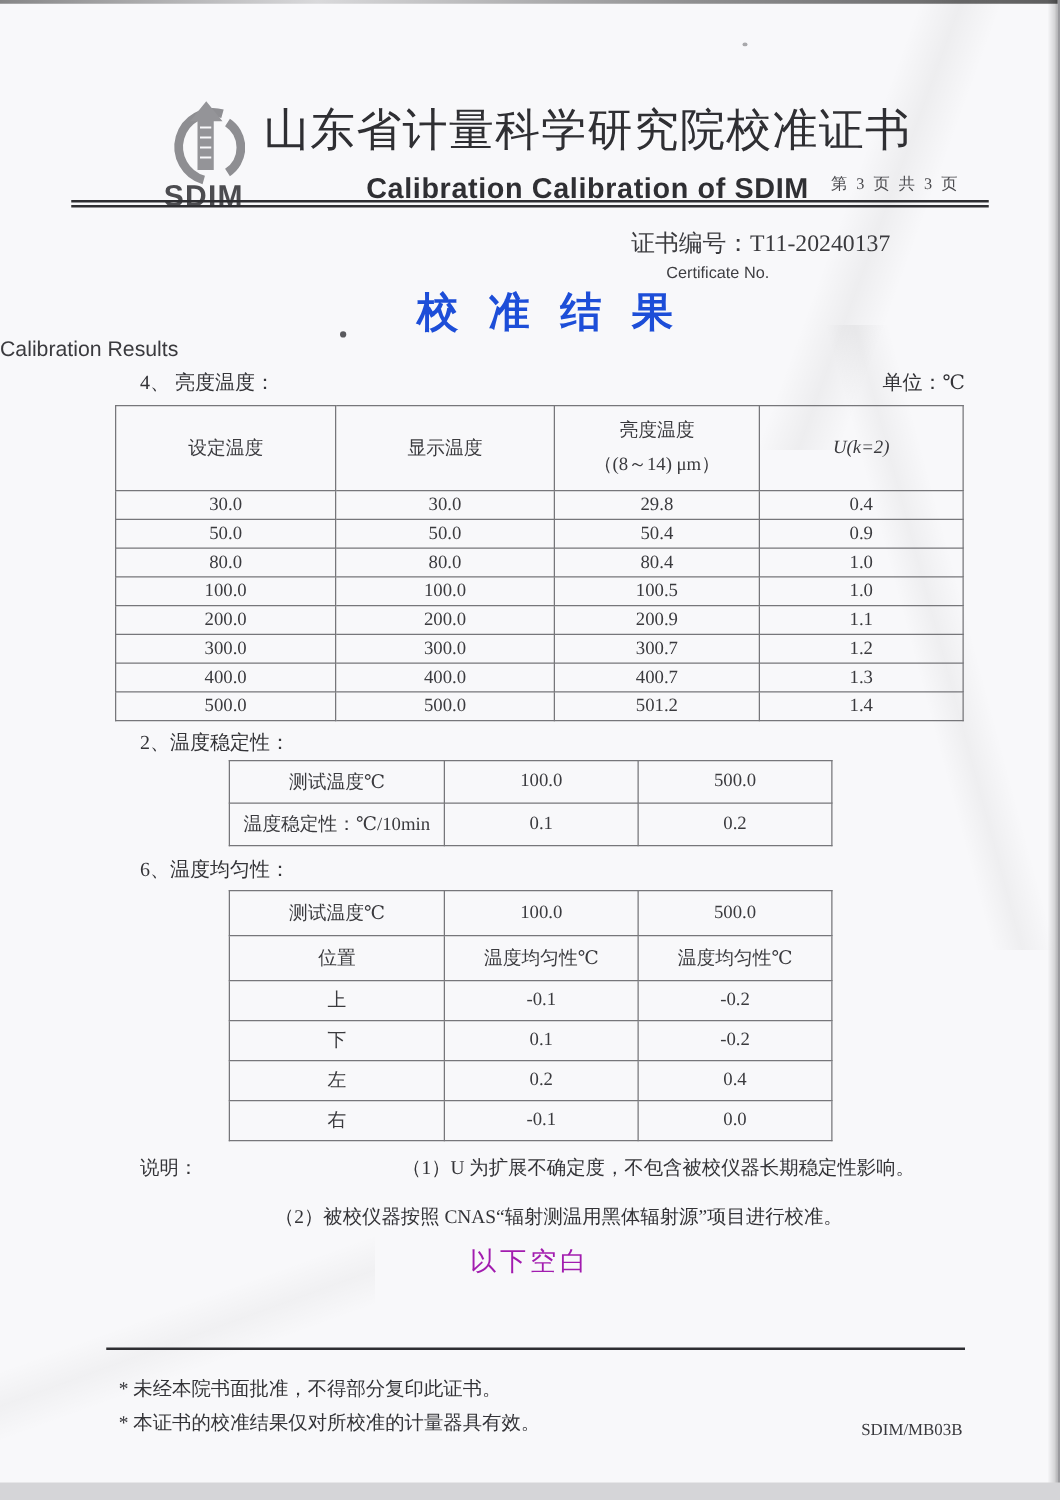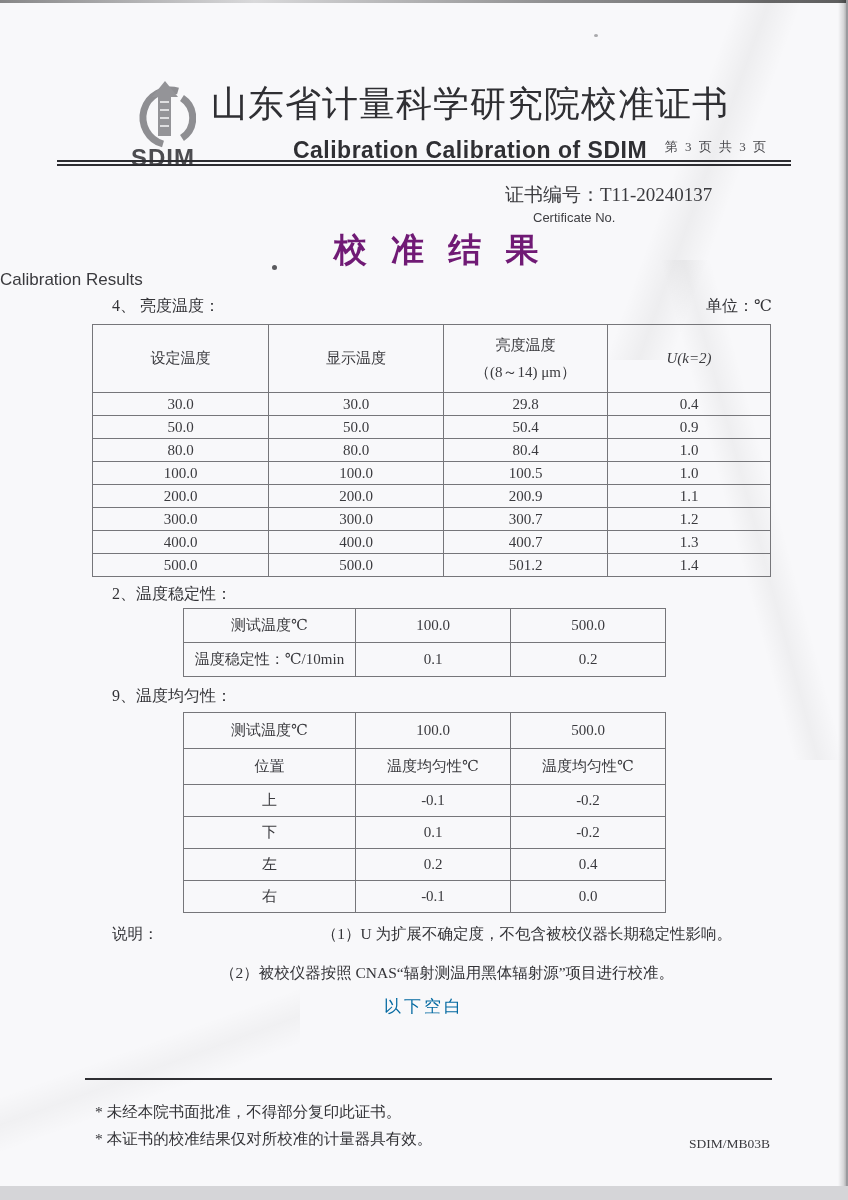--- a/index.html
+++ b/index.html
@@ -41,21 +41,21 @@
   .page-info { position: absolute; right: 80px; top: 138px; font-size: 13px; color: #4a4a4e; letter-spacing: 2px; }
 
   .double-rule { position: absolute; left: 57px; top: 160px; width: 734px; height: 6px;
     border-top: 2px solid #2e2e32; border-bottom: 2px solid #2e2e32; }
 
   .cert-no { position: absolute; left: 505px; top: 182px; font-size: 19px; color: #3a3a3e; white-space: nowrap; }
   .cert-no-en { position: absolute; left: 533px; top: 210px; font-family: "Liberation Sans", sans-serif;
     font-size: 13px; color: #3e3e42; }
 
   .results-title { position: absolute; left: 0; top: 228px; width: 100%; text-align: center;
-    font-size: 33px; font-weight: bold; letter-spacing: 8px; color: #701a75; padding-left: 32px; }
+    font-size: 33px; font-weight: bold; letter-spacing: 8px; color: #1d4ed8; padding-left: 32px; }
   .results-sub { position: absolute; left: 0; top: 270px; width: 100%; text-align: left;
     font-family: "Liberation Sans", sans-serif; font-size: 17px; color: #3a3a3e; }
 
   .sec1-row { position: absolute; left: 112px; top: 296px; width: 660px; display: flex; justify-content: space-between; }
   .sec-heading { font-size: 16px; color: #333337; }
   .unit-label { font-size: 16px; color: #333337; }
 
   table { border-collapse: collapse; table-layout: fixed; }
   td, th { border: 1px solid #76767a; text-align: center; vertical-align: middle;
     font-size: 15px; font-weight: normal; color: #3a3a3e; padding: 0 2px; }
@@ -74,21 +74,21 @@
   .t3 { position: absolute; left: 183px; top: 712px; width: 482px; }
   .t3 tr { height: 32px; }
   .t3 tr:nth-child(-n+2) { height: 36px; }
 
   .notes { position: absolute; left: 112px; top: 924px; width: 620px; font-size: 15.5px; color: #333337; }
   .notes-line1 { display: flex; justify-content: space-between; }
   .notes-label { flex: 0 0 auto; margin-right: 6px; }
   .notes-line2 { margin-top: 18px; margin-left: 50px; text-align: center; }
 
   .end-note { position: absolute; left: 0; top: 995px; width: 100%; text-align: center;
-    font-size: 17px; letter-spacing: 3px; color: #0369a1; }
+    font-size: 21px; letter-spacing: 3px; color: #a21caf; }
 
   .footer-rule { position: absolute; left: 85px; top: 1078px; width: 687px; height: 2px; background: #2e2e32; }
   .footer-notes { position: absolute; left: 95px; top: 1098px; font-size: 15.5px; color: #333337; line-height: 1.75; }
   .form-code { position: absolute; right: 78px; top: 1136px; font-size: 13.5px; color: #3a3a3e; }
 </style>
 </head>
 <body>
 
 <div class="page">
 
@@ -217,21 +217,21 @@
           <td>500.0</td>
         </tr>
         <tr>
           <td>温度稳定性：℃/10min</td>
           <td>0.1</td>
           <td>0.2</td>
         </tr>
       </tbody>
   </table>
 
-  <div class="sec-heading sec3-heading">9、温度均匀性：</div>
+  <div class="sec-heading sec3-heading">6、温度均匀性：</div>
   <table class="t3">
     <colgroup>
         <col style="width:172px">
         <col style="width:155px">
         <col style="width:155px">
       </colgroup>
     <tbody>
         <tr>
           <td>测试温度℃</td>
           <td>100.0</td>

